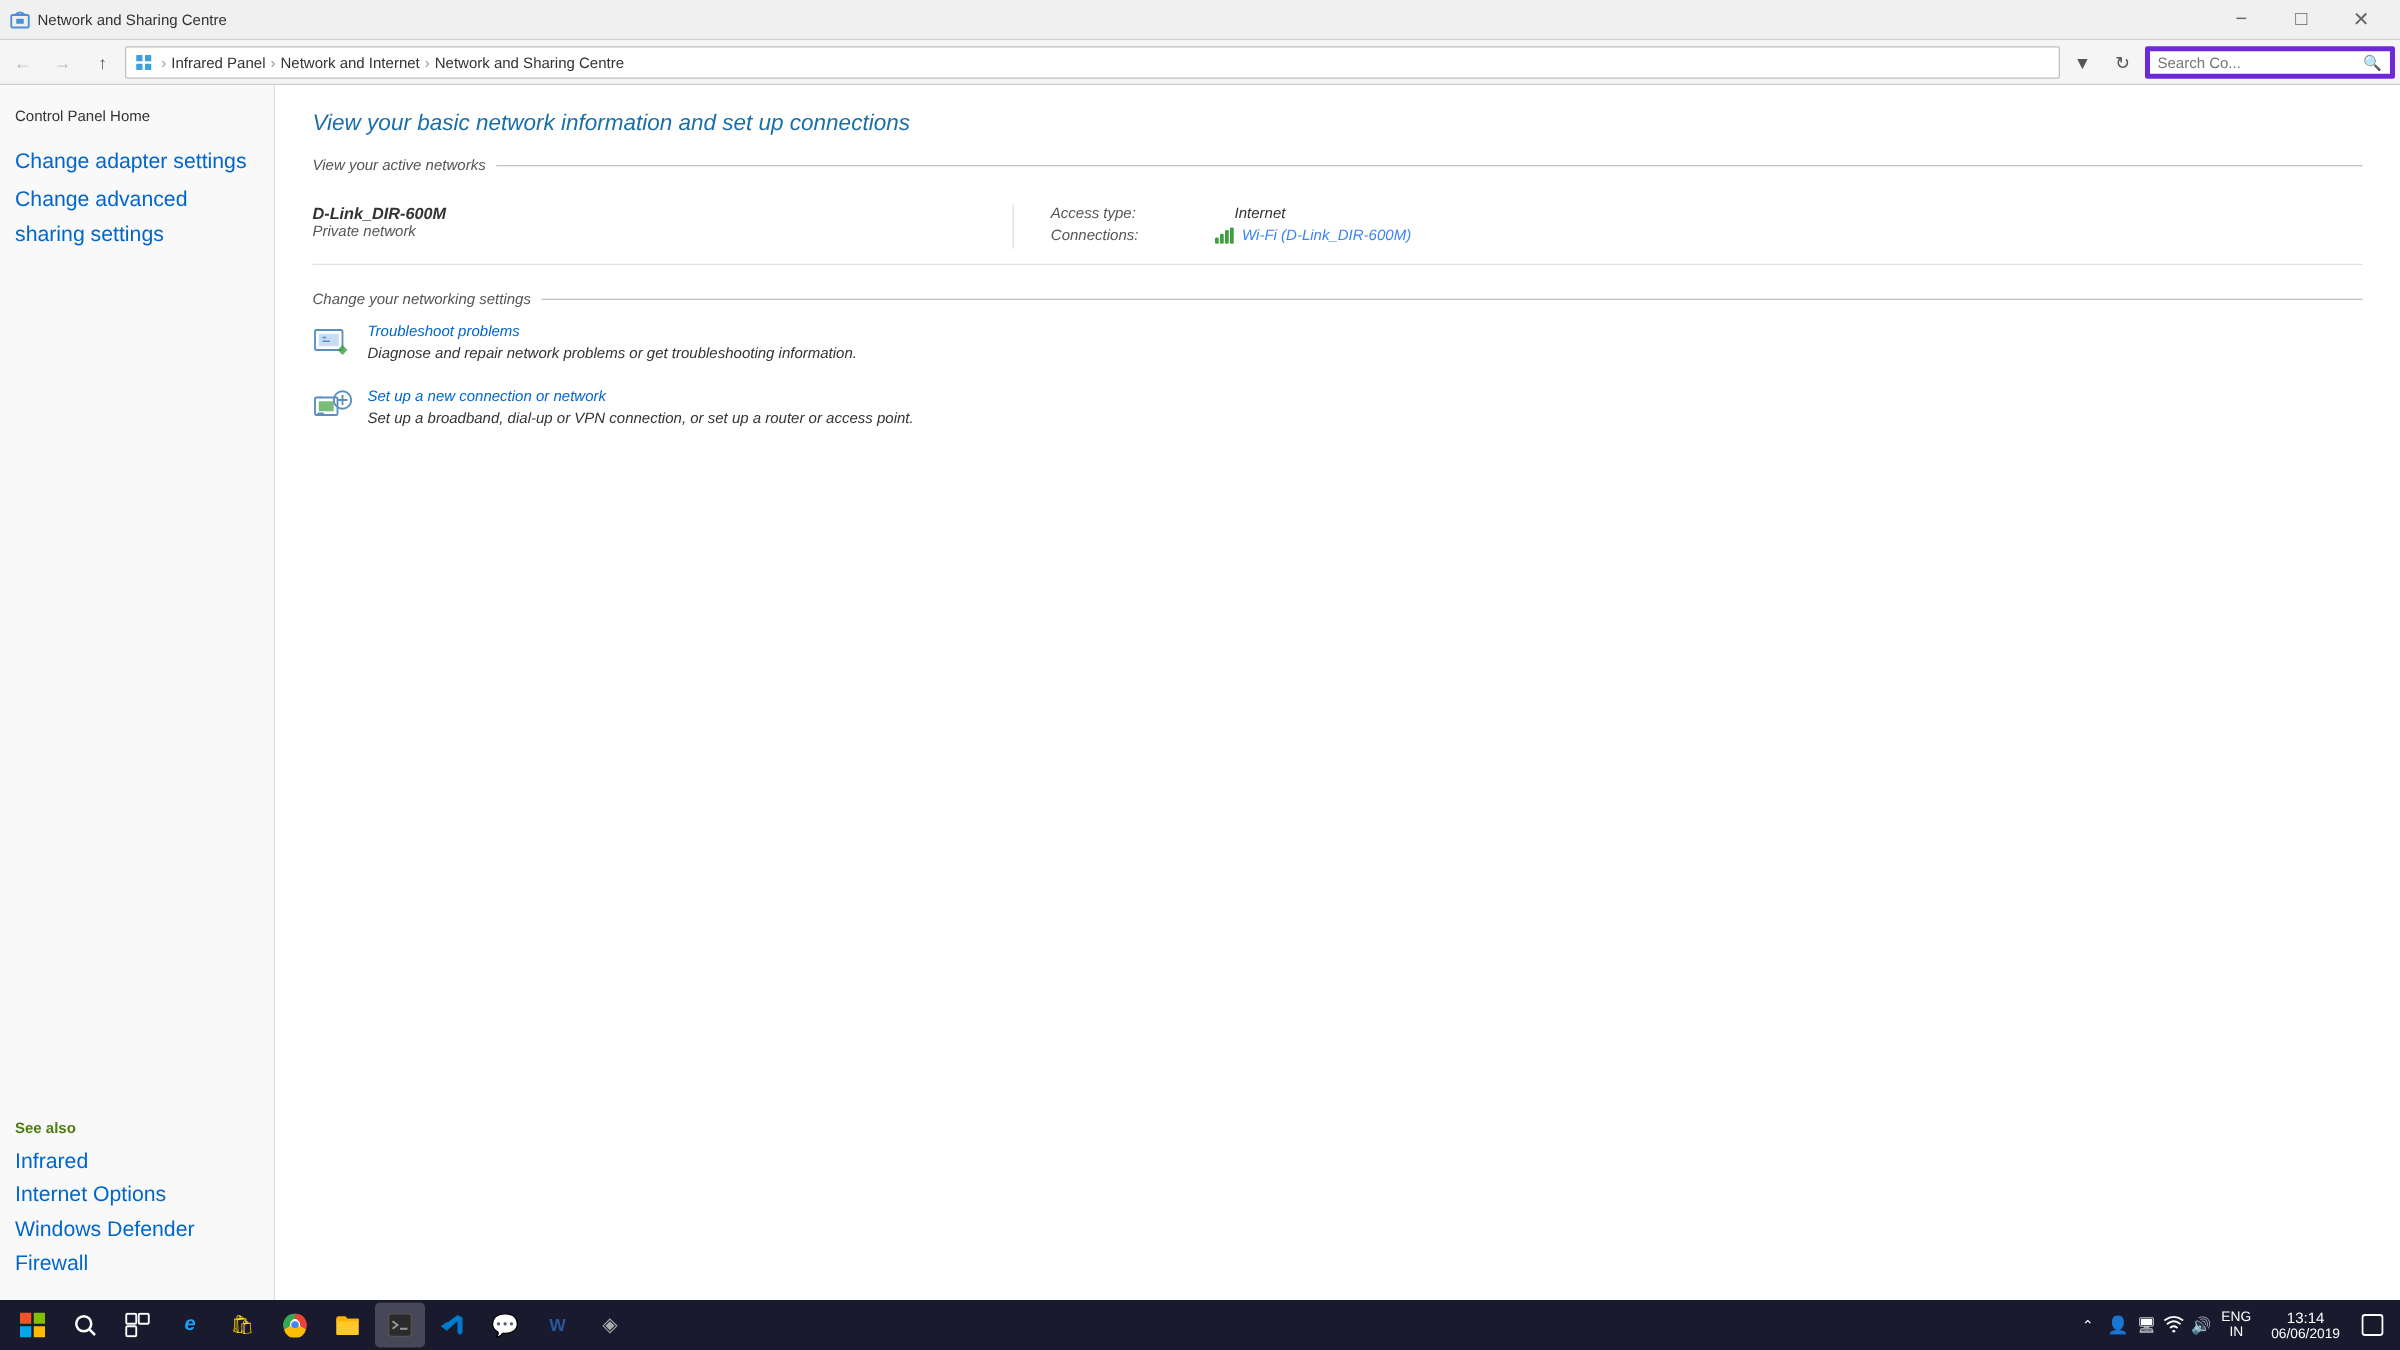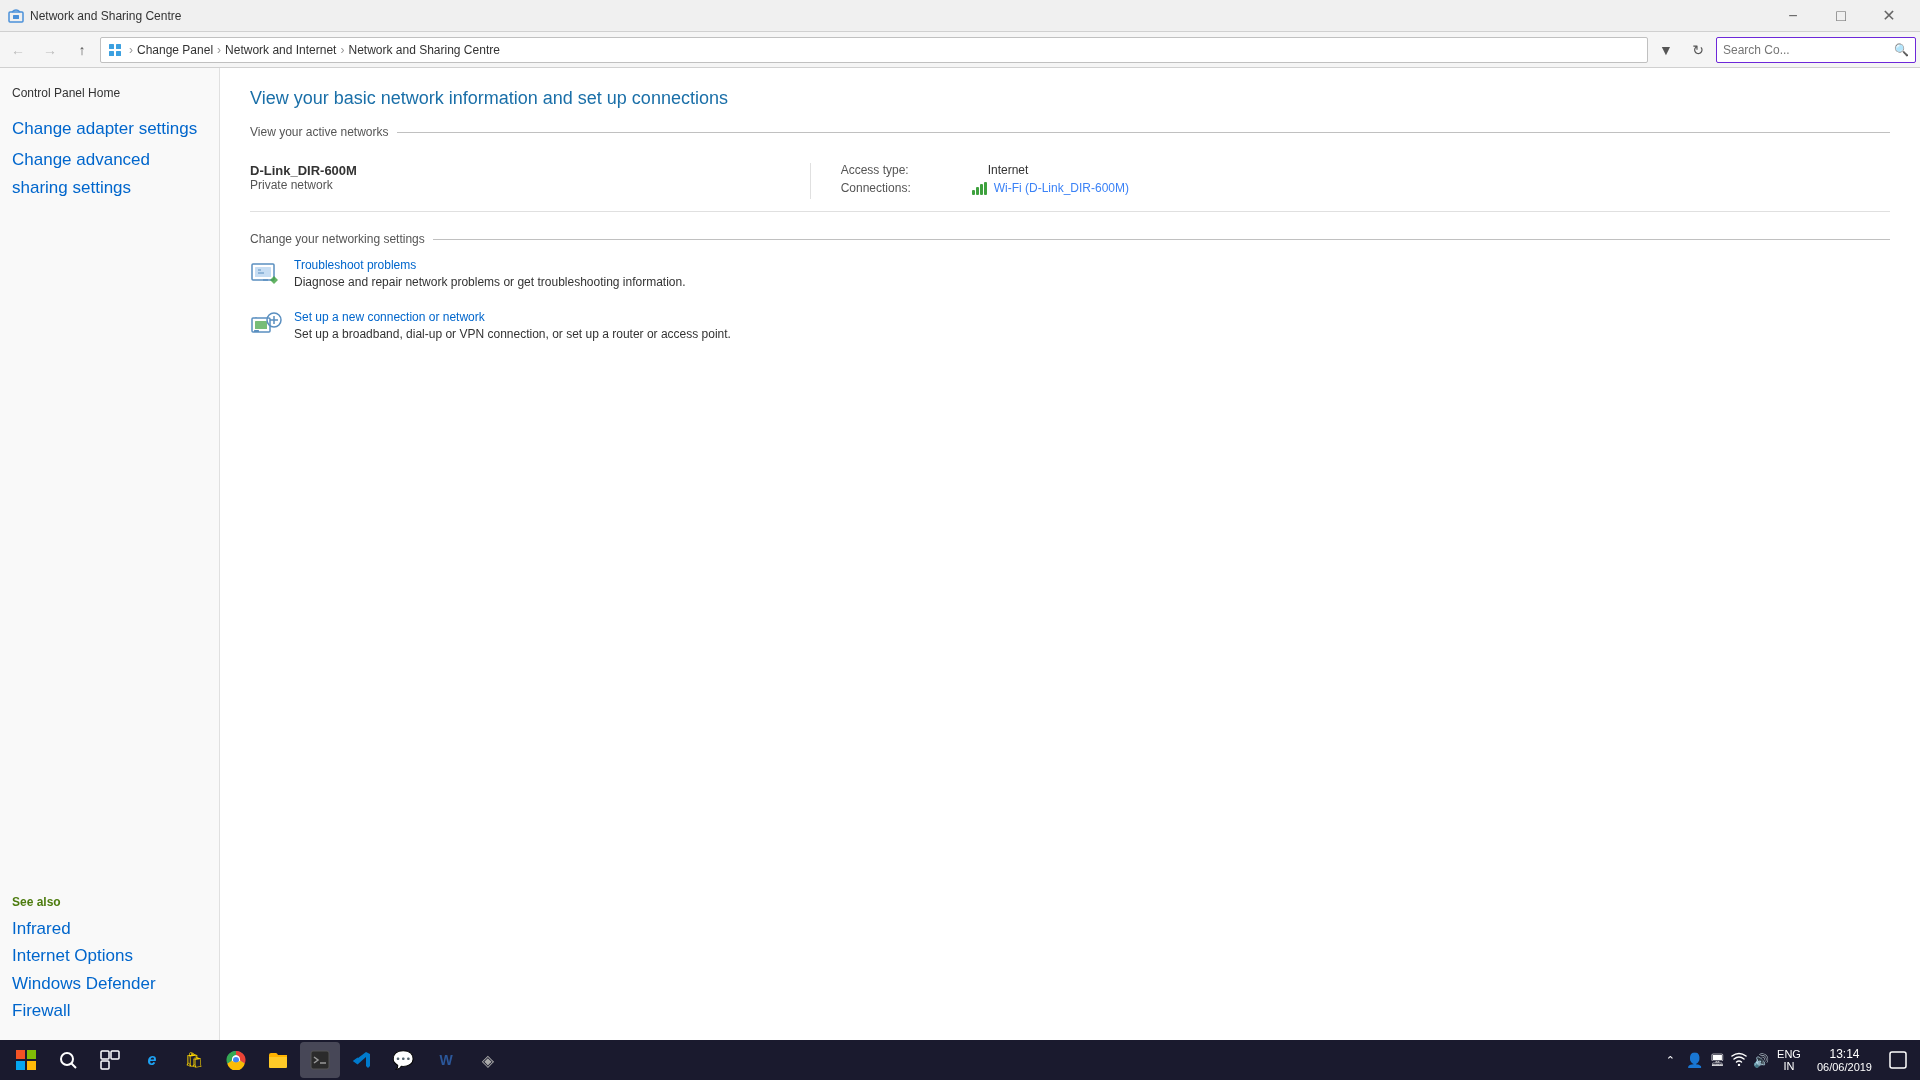--- a/index.html
+++ b/index.html
@@ -55,21 +55,21 @@
       padding: 0 6px;
       font-size: 12px;
       color: #333;
       border-radius: 2px;
     }
     .breadcrumb-sep { color: #999; margin: 0 4px; }
     .breadcrumb-link { color: #333; text-decoration: none; cursor: pointer; }
     .breadcrumb-current { color: #333; }
     .search-box {
       display: flex; align-items: center;
-      border: 1px solid #6d28d9;
+      border: 4px solid #6d28d9;
       background: white;
       height: 26px;
       width: 200px;
       padding: 0 6px;
       border-radius: 2px;
     }
     .search-input {
       border: none; outline: none;
       font-size: 12px; flex: 1;
       background: transparent;
@@ -100,20 +100,21 @@
       display: block;
     }
     .see-also-section { margin-top: auto; padding-top: 16px; }
     .see-also-title { font-size: 12px; font-weight: 600; color: #4d7c0f; margin-bottom: 6px; }
 
     
     .content-area {
       flex: 1;
       padding: 20px 30px;
       overflow-y: auto;
+      font-style: italic;
     }
     .page-title {
       font-size: 18px;
       color: #1a6fa8;
       font-weight: 300;
       margin-bottom: 16px;
     }
     .section-header {
       display: flex;
       align-items: center;
@@ -271,21 +272,21 @@
   <div class="address-path">
     <div class="cp-icon">
       <svg width="14" height="14" viewBox="0 0 14 14">
         <rect x="1" y="1" width="5" height="5" fill="#3ca0e0" rx="0.5"></rect>
         <rect x="8" y="1" width="5" height="5" fill="#3ca0e0" rx="0.5"></rect>
         <rect x="1" y="8" width="5" height="5" fill="#3ca0e0" rx="0.5"></rect>
         <rect x="8" y="8" width="5" height="5" fill="#3ca0e0" rx="0.5"></rect>
       </svg>
     </div>
     <span class="breadcrumb-sep">›</span>
-    <span class="breadcrumb-link">Change Panel</span>
+    <span class="breadcrumb-link">Infrared Panel</span>
     <span class="breadcrumb-sep">›</span>
     <span class="breadcrumb-link">Network and Internet</span>
     <span class="breadcrumb-sep">›</span>
     <span class="breadcrumb-current">Network and Sharing Centre</span>
   </div>
   <button class="nav-btn">▼</button>
   <button class="nav-btn">↻</button>
   <div class="search-box">
     <input class="search-input" type="text" placeholder="Search Co..." style="">
     <span style="color:#999;font-size:12px;">🔍</span>

